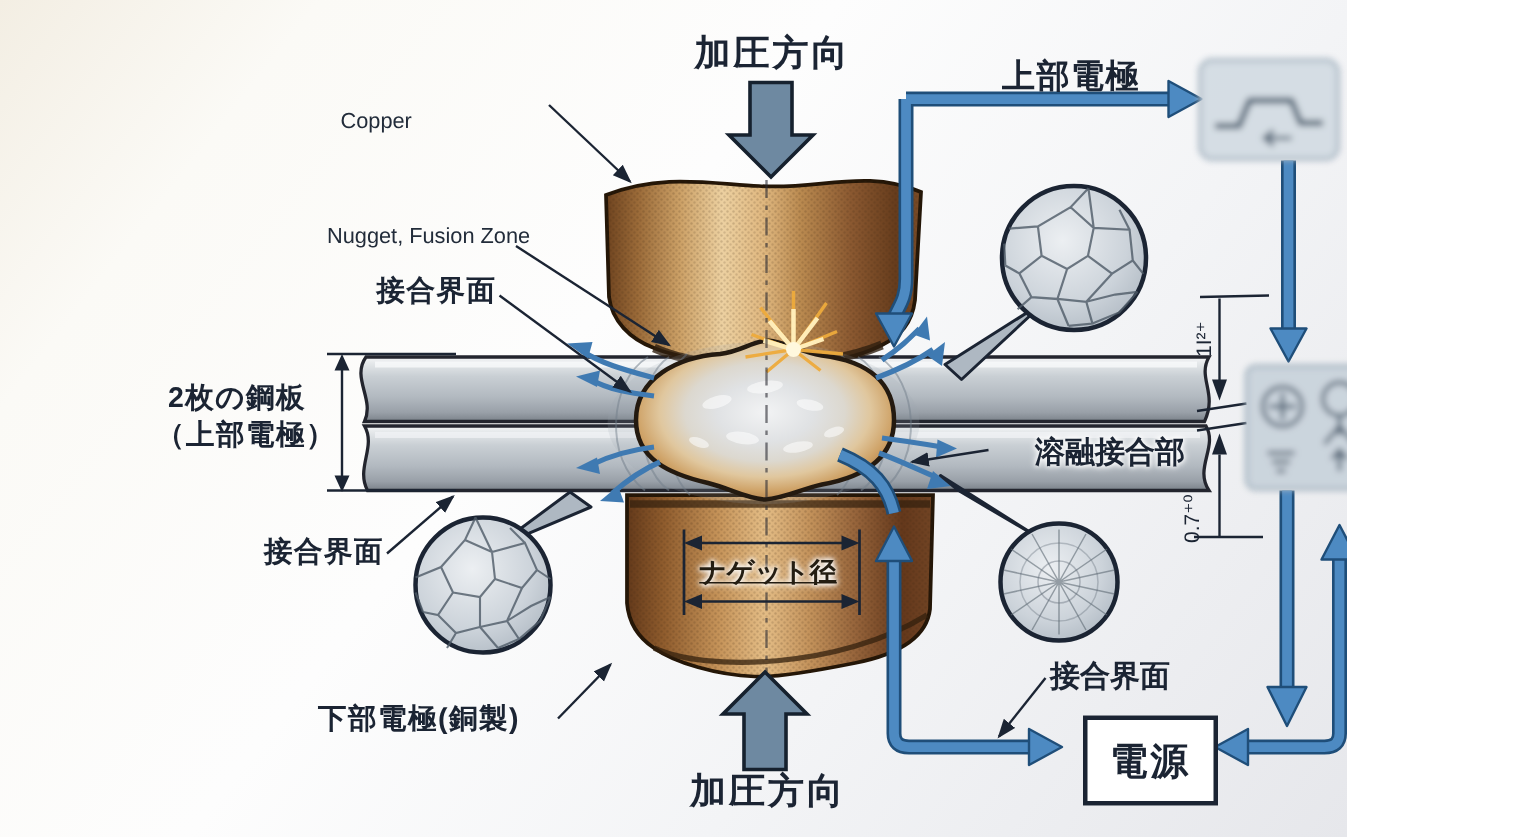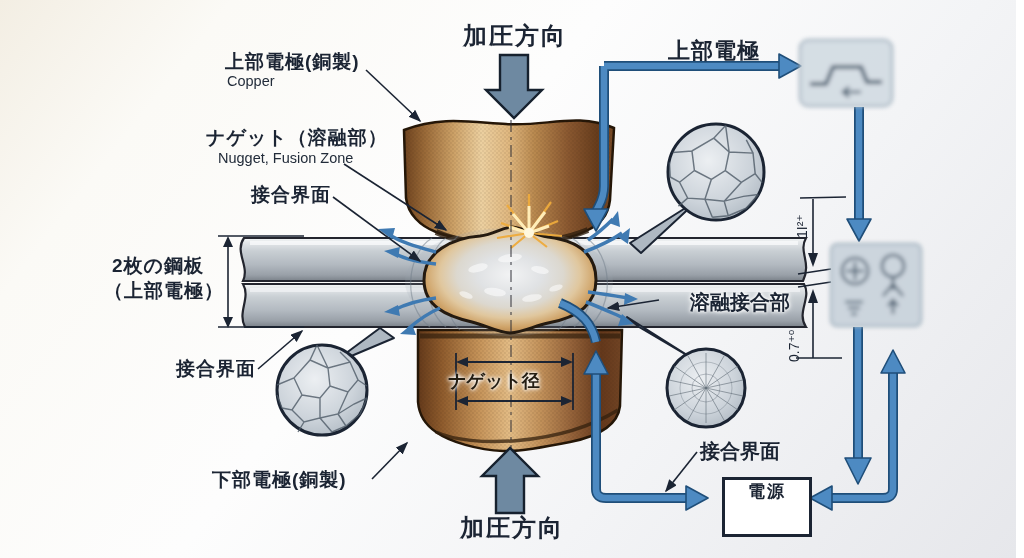--- a/index.html
+++ b/index.html
@@ -1,32 +1,32 @@
 <!DOCTYPE html>
 <html><head>
 <meta charset="utf-8">
 <style>
   html,body{margin:0;padding:0;}
   .stage{
-    position:relative;width:1016px;height:558px;overflow:hidden;
+    position:relative;width:898px;height:558px;overflow:hidden;
     background:linear-gradient(128deg,#f3eee3 0%,#fbfaf6 16%,#fdfdfd 42%,#f3f4f6 68%,#e6e7eb 100%);
     font-family:"Liberation Sans","DejaVu Sans",sans-serif;color:#1b2433;
   }
   .stage svg{position:absolute;left:0;top:0;}
   .lbl{position:absolute;white-space:nowrap;color:#1b2433;line-height:1.15;}
   .b{font-weight:bold;}
   .big{font-size:24px;font-weight:bold;letter-spacing:2px;}
   .main{font-size:19px;font-weight:bold;letter-spacing:1px;}
   .sub{font-size:14.5px;color:#222c3a;}
   .rot{transform:rotate(-90deg);transform-origin:left top;font-size:14px;font-weight:500;}
   .halo{text-shadow:0 0 3px #fff,0 0 4px #fff,0 0 6px rgba(255,255,255,.9);}
   .powerbox{
     position:absolute;left:722px;top:477px;width:84px;height:54px;
-    background:#fff;border:3px solid #1b2433;display:flex;align-items:flex-start;justify-content:center;
-    font-size:17px;font-weight:bold;letter-spacing:2px;
+    background:#fff;border:3px solid #1b2433;display:flex;align-items:center;justify-content:center;
+    font-size:25px;font-weight:bold;letter-spacing:2px;
   }
   .center{text-align:center;}
 </style>
 </head>
 <body>
 
 <div class="stage">
 
 <svg width="1024" height="558" viewBox="0 0 1024 558">
   <defs>
@@ -269,36 +269,34 @@
     <path d="M258,369 L302,331" marker-end="url(#ah)"></path>
     <path d="M372,479 L407,443" marker-end="url(#ah)"></path>
     <path d="M659,300 L608,308" marker-end="url(#ah)"></path>
     <path d="M697,452 L666,491" marker-end="url(#ah)"></path>
   </g>
 </svg>
 
 <div class="lbl big center" style="left:455px;top:22px;width:120px;">加圧方向</div>
 <div class="lbl b" style="left:668px;top:38px;font-size:22px;letter-spacing:1px;">上部電極</div>
 
-<div class="lbl main" style="left:225px;top:51px;">上部電極(銅製)</div>
 <div class="lbl sub" style="left:227px;top:73px;">Copper</div>
 
-<div class="lbl main" style="left:206px;top:127px;">ナゲット（溶融部）</div>
 <div class="lbl sub" style="left:218px;top:150px;">Nugget, Fusion Zone</div>
 
 <div class="lbl main" style="left:251px;top:184px;">接合界面</div>
 
 <div class="lbl main" style="left:112px;top:255px;">2枚の鋼板</div>
 <div class="lbl main" style="left:104px;top:280px;">（上部電極）</div>
 
 <div class="lbl main" style="left:176px;top:358px;">接合界面</div>
 
 <div class="lbl b halo" style="left:662px;top:291px;font-size:20px;padding-left:28px;">溶融接合部</div>
 
-<div class="lbl b halo center" style="left:440px;top:371px;width:108px;font-size:18px;color:#241d12;">ナゲット径</div>
+<div class="lbl b halo center" style="left:458px;top:371px;width:108px;font-size:18px;color:#241d12;text-decoration:underline;">ナゲット径</div>
 
 <div class="lbl main" style="left:212px;top:469px;">下部電極(銅製)</div>
 
 <div class="lbl big center" style="left:452px;top:514px;width:120px;">加圧方向</div>
 
 <div class="lbl b" style="left:700px;top:440px;font-size:20px;">接合界面</div>
 
 <div class="lbl rot" style="left:794px;top:238px;">1I²⁺</div>
 <div class="lbl rot" style="left:786px;top:362px;">0.7⁺⁰</div>
 

